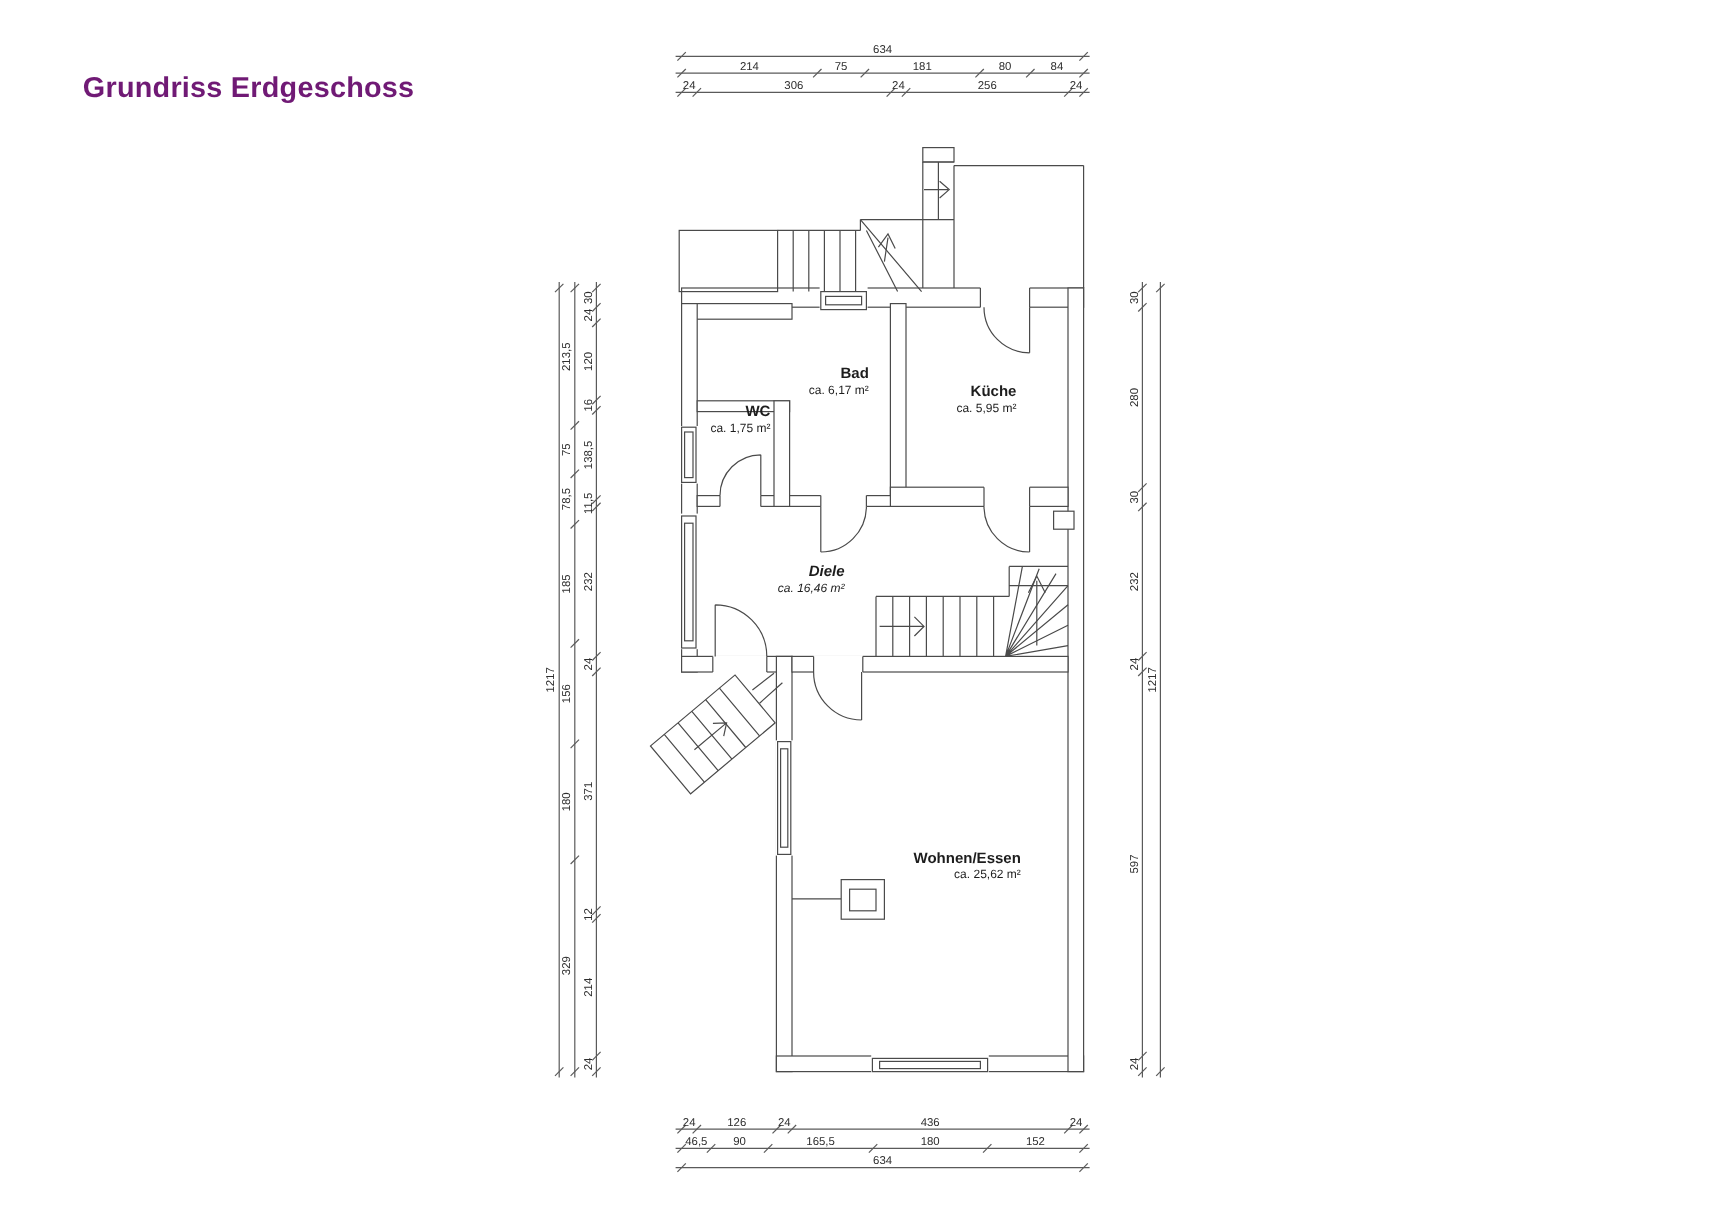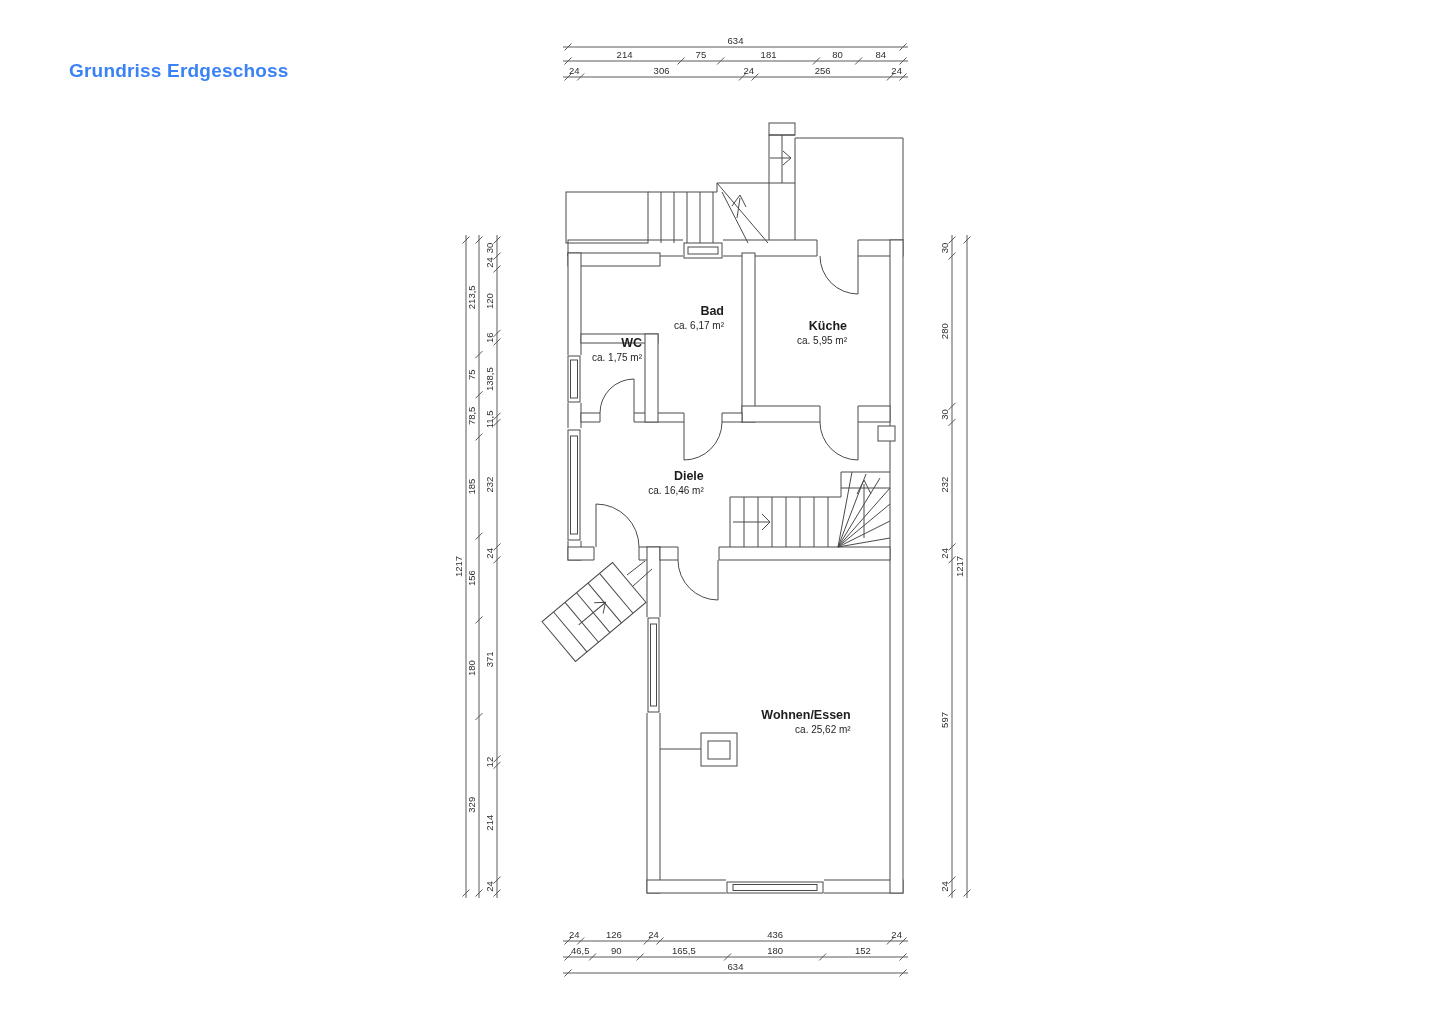--- a/index.html
+++ b/index.html
@@ -1,20 +1,20 @@
 <!DOCTYPE html>
 <html><head>
 <meta charset="utf-8">
 <style>
   html,body{margin:0;padding:0;background:#ffffff;}
   #stage{position:relative;width:1440px;height:1019px;background:#ffffff;overflow:hidden;
          font-family:"Liberation Sans", sans-serif;}
   #plan-svg{position:absolute;left:0;top:0;}
-  .page-title{position:absolute;left:69px;top:60px;font-size:19px;font-weight:bold;
-              color:#3b82f6;letter-spacing:.2px;}
+  .page-title{position:absolute;left:69px;top:60px;font-size:24px;font-weight:bold;
+              color:#701a75;letter-spacing:.2px;}
   .room-label{position:absolute;transform:translate(-50%,-50%);text-align:right;
               color:#1d1d1d;line-height:1.25;white-space:nowrap;}
   .room-label .rname{font-size:12.5px;font-weight:bold;}
   .room-label .rarea{font-size:10px;}
   text.dim{font-size:9.5px;fill:#2e2e2e;}
 </style>
 </head>
 <body>
 
 <div id="stage">
@@ -294,21 +294,21 @@
     <div class="rarea">ca. 6,17 m²</div>
   </div>
   <div class="room-label" style="left:822px;top:333px;">
     <div class="rname">Küche</div>
     <div class="rarea">ca. 5,95 m²</div>
   </div>
   <div class="room-label" style="left:617px;top:350px;">
     <div class="rname">WC</div>
     <div class="rarea">ca. 1,75 m²</div>
   </div>
-  <div class="room-label" style="left:676px;top:483px;">
+  <div class="room-label" style="left:676px;top:483px;font-style:italic;">
     <div class="rname">Diele</div>
     <div class="rarea">ca. 16,46 m²</div>
   </div>
   <div class="room-label" style="left:806px;top:722px;">
     <div class="rname">Wohnen/Essen</div>
     <div class="rarea">ca. 25,62 m²</div>
   </div>
 
 </div>
 

